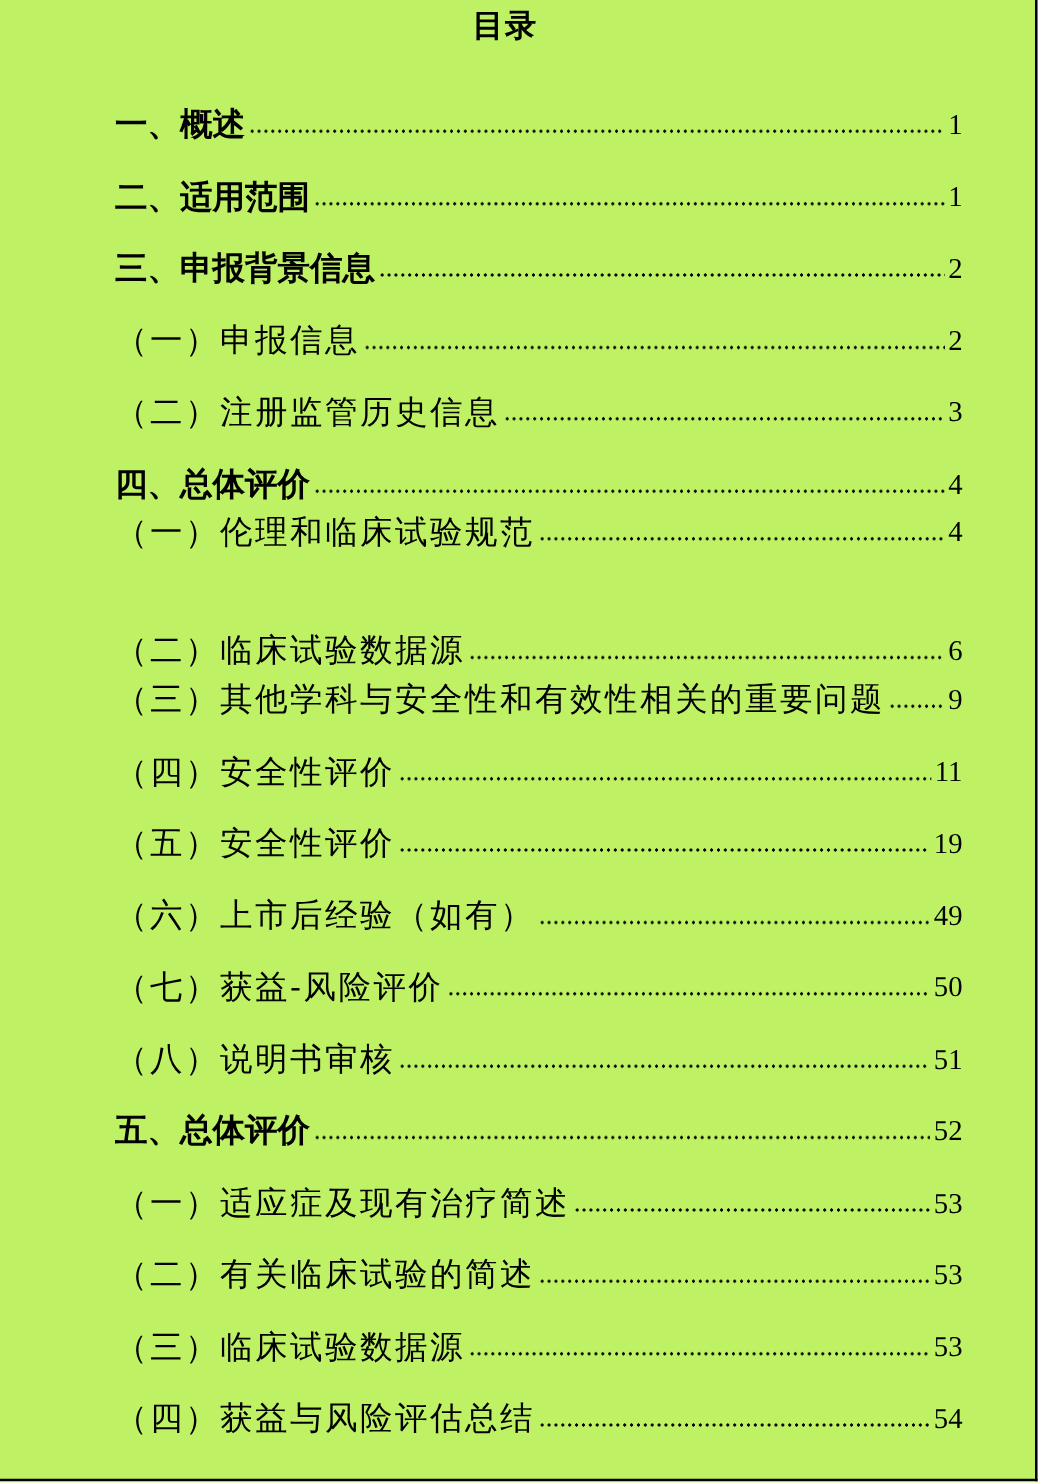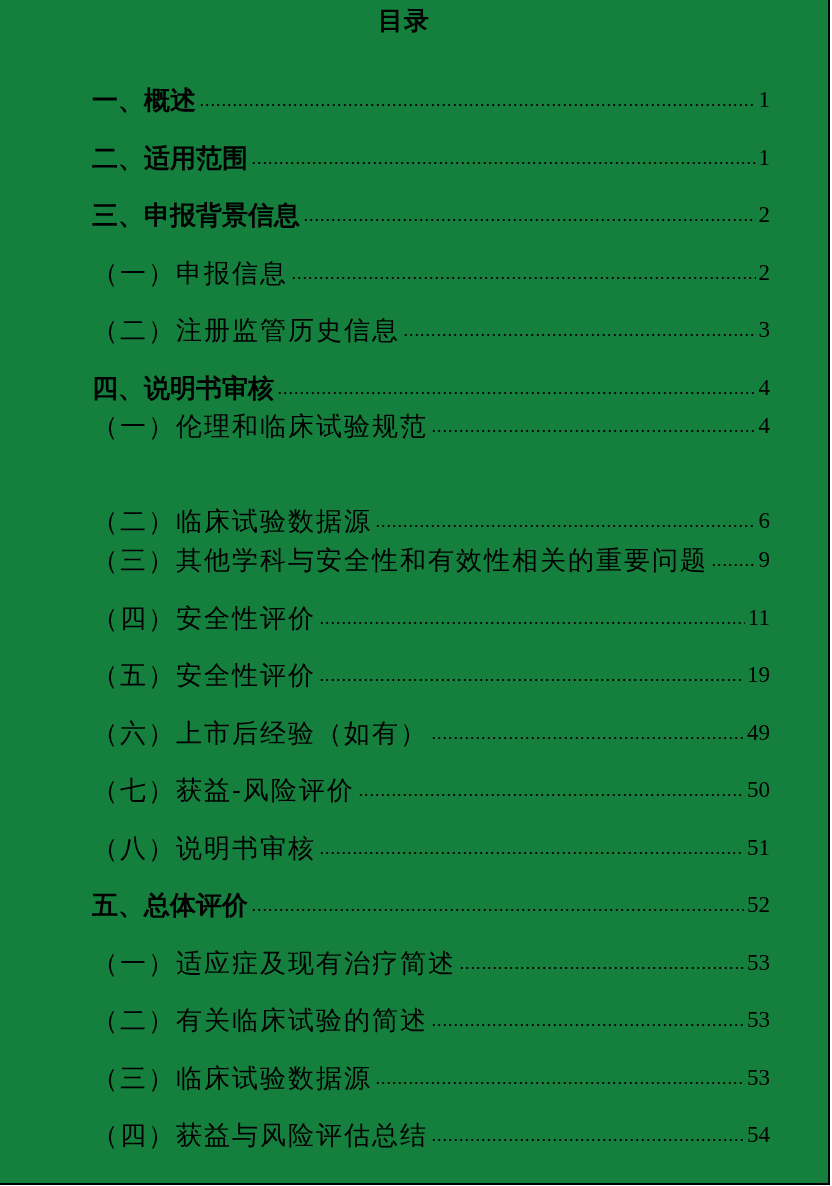--- a/index.html
+++ b/index.html
@@ -1,20 +1,20 @@
 <!DOCTYPE html>
 <html><head>
 <meta charset="utf-8">
 <style>
   html, body { margin: 0; padding: 0; background: #ffffff; }
   body { width: 832px; height: 1186px; position: relative; overflow: hidden; }
   .page {
     position: absolute; left: 0; top: 0; width: 828px; height: 1183px;
     border-right: 2px solid #000; border-bottom: 2px solid #000;
-    background: #15803d;
+    background: #bef264;
   }
   .title {
     position: absolute; top: 4px; left: 0; width: 808px; text-align: center;
     font-family: "DejaVu Sans", sans-serif; font-weight: bold; font-size: 25px;
     color: #000; letter-spacing: 1px;
   }
   .toc { position: absolute; left: 0; top: 74px; width: 828px; }
   .row {
     position: absolute; left: 92px; width: 678px; height: 40px;
     display: flex; align-items: flex-end; color: #000;
@@ -58,21 +58,21 @@
         <span class="label">（一）申报信息</span>
         <span class="dots"></span>
         <span class="page-num">2</span>
       </div>
     <div class="row l2" style="top:230px">
         <span class="label">（二）注册监管历史信息</span>
         <span class="dots"></span>
         <span class="page-num">3</span>
       </div>
     <div class="row l1" style="top:287.5px">
-        <span class="label">四、说明书审核</span>
+        <span class="label">四、总体评价</span>
         <span class="dots"></span>
         <span class="page-num">4</span>
       </div>
     <div class="row l2" style="top:326px">
         <span class="label">（一）伦理和临床试验规范</span>
         <span class="dots"></span>
         <span class="page-num">4</span>
       </div>
     <div class="row l2" style="top:421px">
         <span class="label">（二）临床试验数据源</span>

